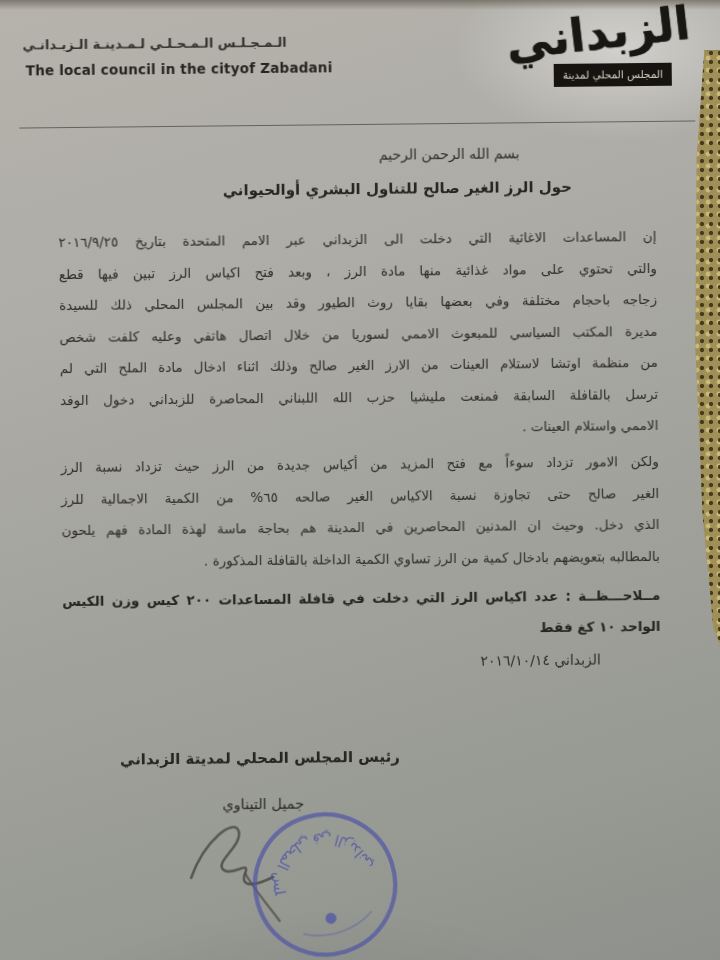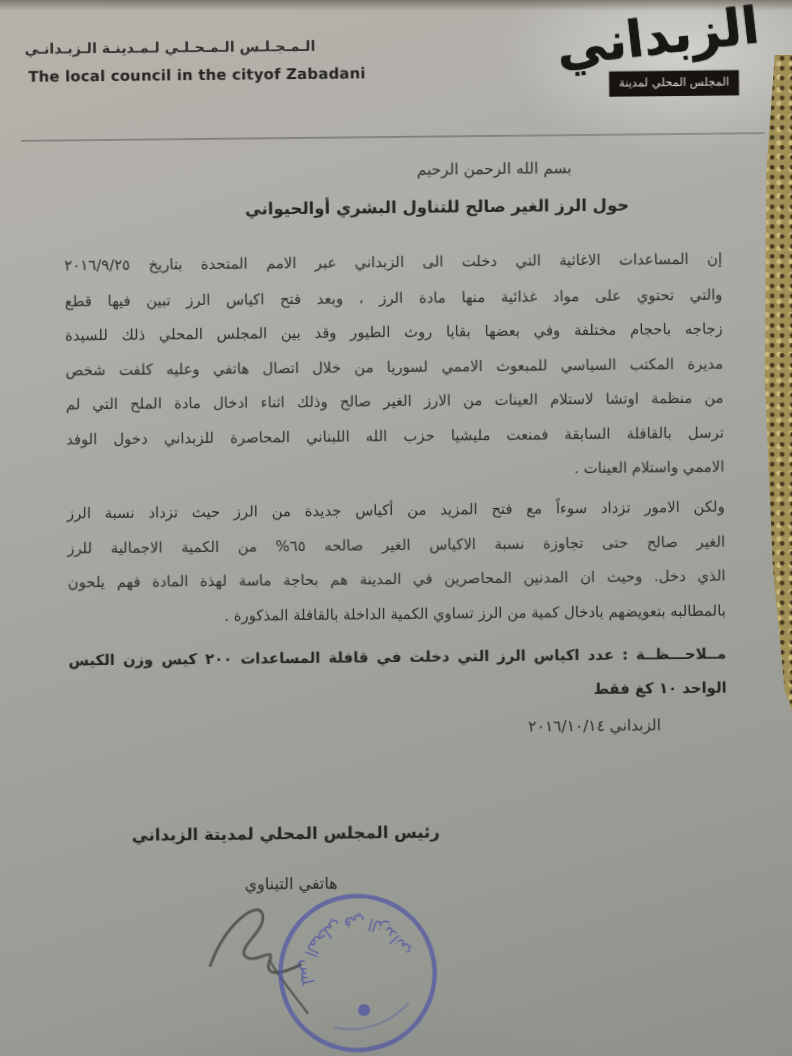--- a/index.html
+++ b/index.html
@@ -84,21 +84,21 @@
     </div>
 
     <div class="abs para note">
       <div class="line">مــلاحـــظــة : عدد اكياس الرز التي دخلت في قافلة المساعدات ٢٠٠ كيس وزن الكيس</div>
       <div class="line end">الواحد ١٠ كغ فقط</div>
     </div>
 
     <div class="abs date-line rtl">الزبداني ٢٠١٦/١٠/١٤</div>
 
     <div class="abs sig-role">رئيس المجلس المحلي لمديتة الزبداني</div>
-    <div class="abs sig-name">هاتفي التيناوي</div>
+    <div class="abs sig-name">جميل التيناوي</div>
 
     <div class="abs handsig">
       <svg width="170" height="115" viewBox="0 0 170 115">
         <path d="M10,66 C24,28 54,6 58,20 C62,34 34,50 42,58 C50,66 70,48 64,62 C58,78 76,74 92,66" fill="none" stroke="#4d4c48" stroke-width="2.6" stroke-linecap="round" opacity="0.85"></path>
         <path d="M64,62 C74,80 88,96 98,110" fill="none" stroke="#4d4c48" stroke-width="2.2" stroke-linecap="round" opacity="0.75"></path>
       </svg>
     </div>
 
     <div class="abs stamp">
       <svg width="175" height="175" viewBox="0 0 175 175">

